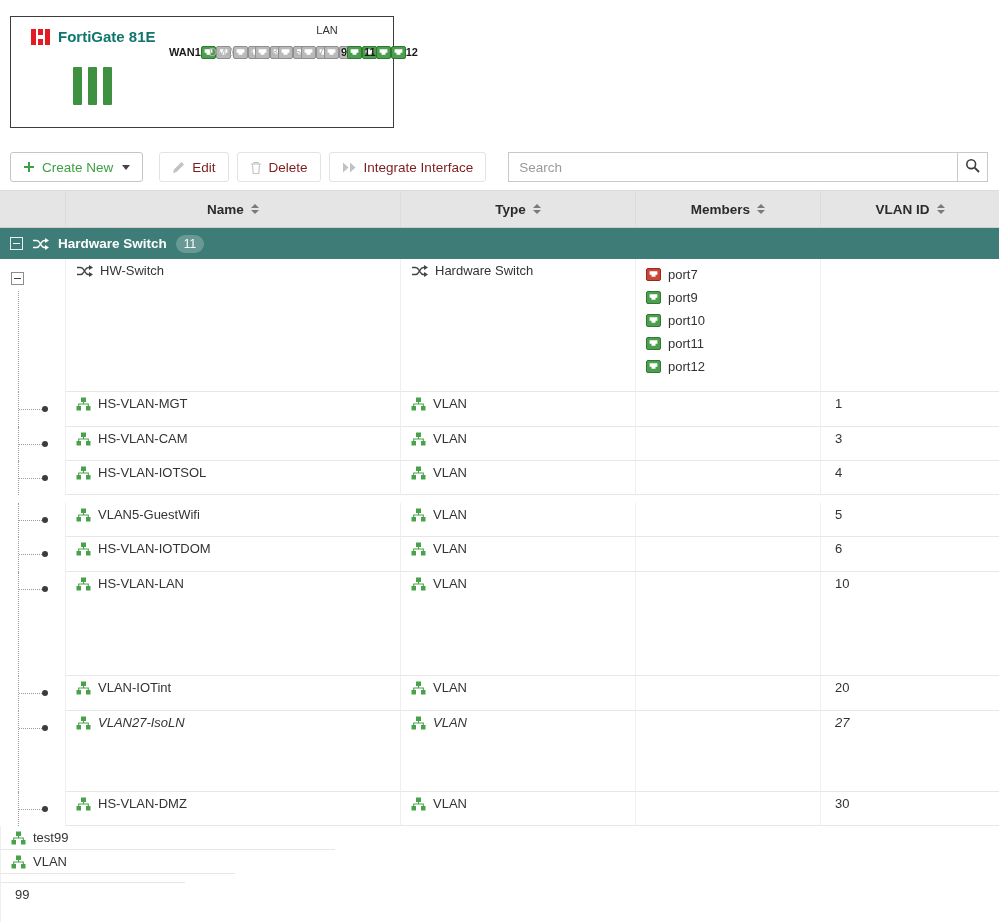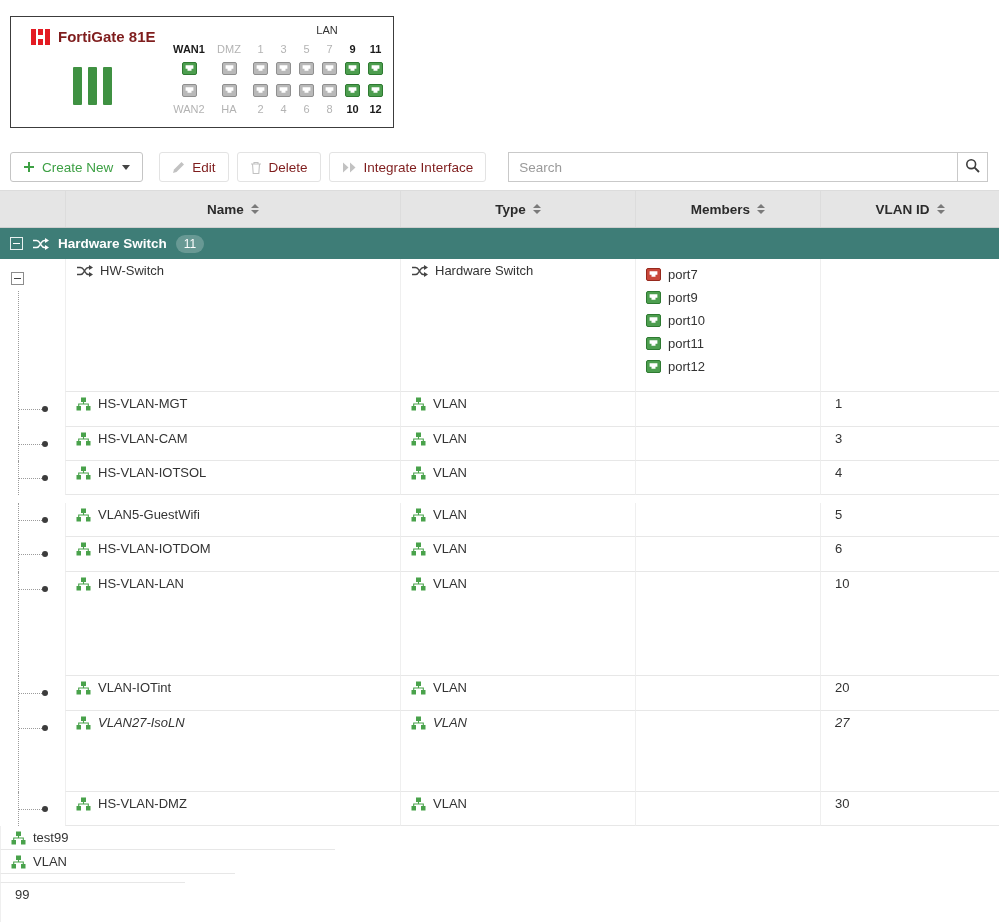--- a/index.html
+++ b/index.html
@@ -7,26 +7,26 @@
   body{font-family:"Liberation Sans","DejaVu Sans",sans-serif;background:#fff;color:#333}
   button{font-family:inherit;background:none}
   .page{position:relative;width:999px;height:922px;background:#fff}
 
   
   .device-panel{position:absolute;left:10px;top:16px;width:384px;height:112px;border:1px solid #3c3c3c;background:#fff}
   .dev-head{position:absolute;left:20px;top:11px;display:flex;align-items:center;gap:8px}
   .forti-logo{width:19px;height:16px;display:flex;gap:2px}
   .forti-logo .fcol{flex:1;background:#e31b23}
   .forti-logo .fcol.mid{background:linear-gradient(#e31b23 0 36%,transparent 36% 64%,#e31b23 64% 100%)}
-  .dev-model{font-size:15px;font-weight:700;color:#7f1d1d;white-space:nowrap}
+  .dev-model{font-size:15px;font-weight:700;color:#0f766e;white-space:nowrap}
   .dev-bars{position:absolute;left:62px;top:50px;display:flex;gap:6px}
   .dev-bars i{width:9px;height:38px;background:#3f9142;border-radius:1px}
   .lan-label{position:absolute;left:296px;top:7px;width:40px;text-align:center;font-size:11px;color:#333}
   .port-grid{position:absolute;left:158px;top:24px;display:flex}
-  .port-col{display:flex;flex-direction:column;align-items:center}
+  .port-col{display:flex;align-items:center}
   .port-col.wide{width:40px}
   .port-col.narrow{width:23px}
   .port-label{height:16px;line-height:16px;font-size:11px;color:#b3b3b3;white-space:nowrap}
   .port-label.dark{color:#1a1a1a;font-weight:700}
   .port-cell{height:22px;display:flex;align-items:center;justify-content:center}
 
   
   .toolbar{position:absolute;left:10px;top:152px;right:11px;height:30px;display:flex;align-items:center}
   .btn{height:30px;display:inline-flex;align-items:center;gap:7px;padding:0 12px;background:#fff;
        border:1px solid #c5c5c5;border-radius:3px;font-size:13.5px;color:#333;cursor:pointer;white-space:nowrap}

